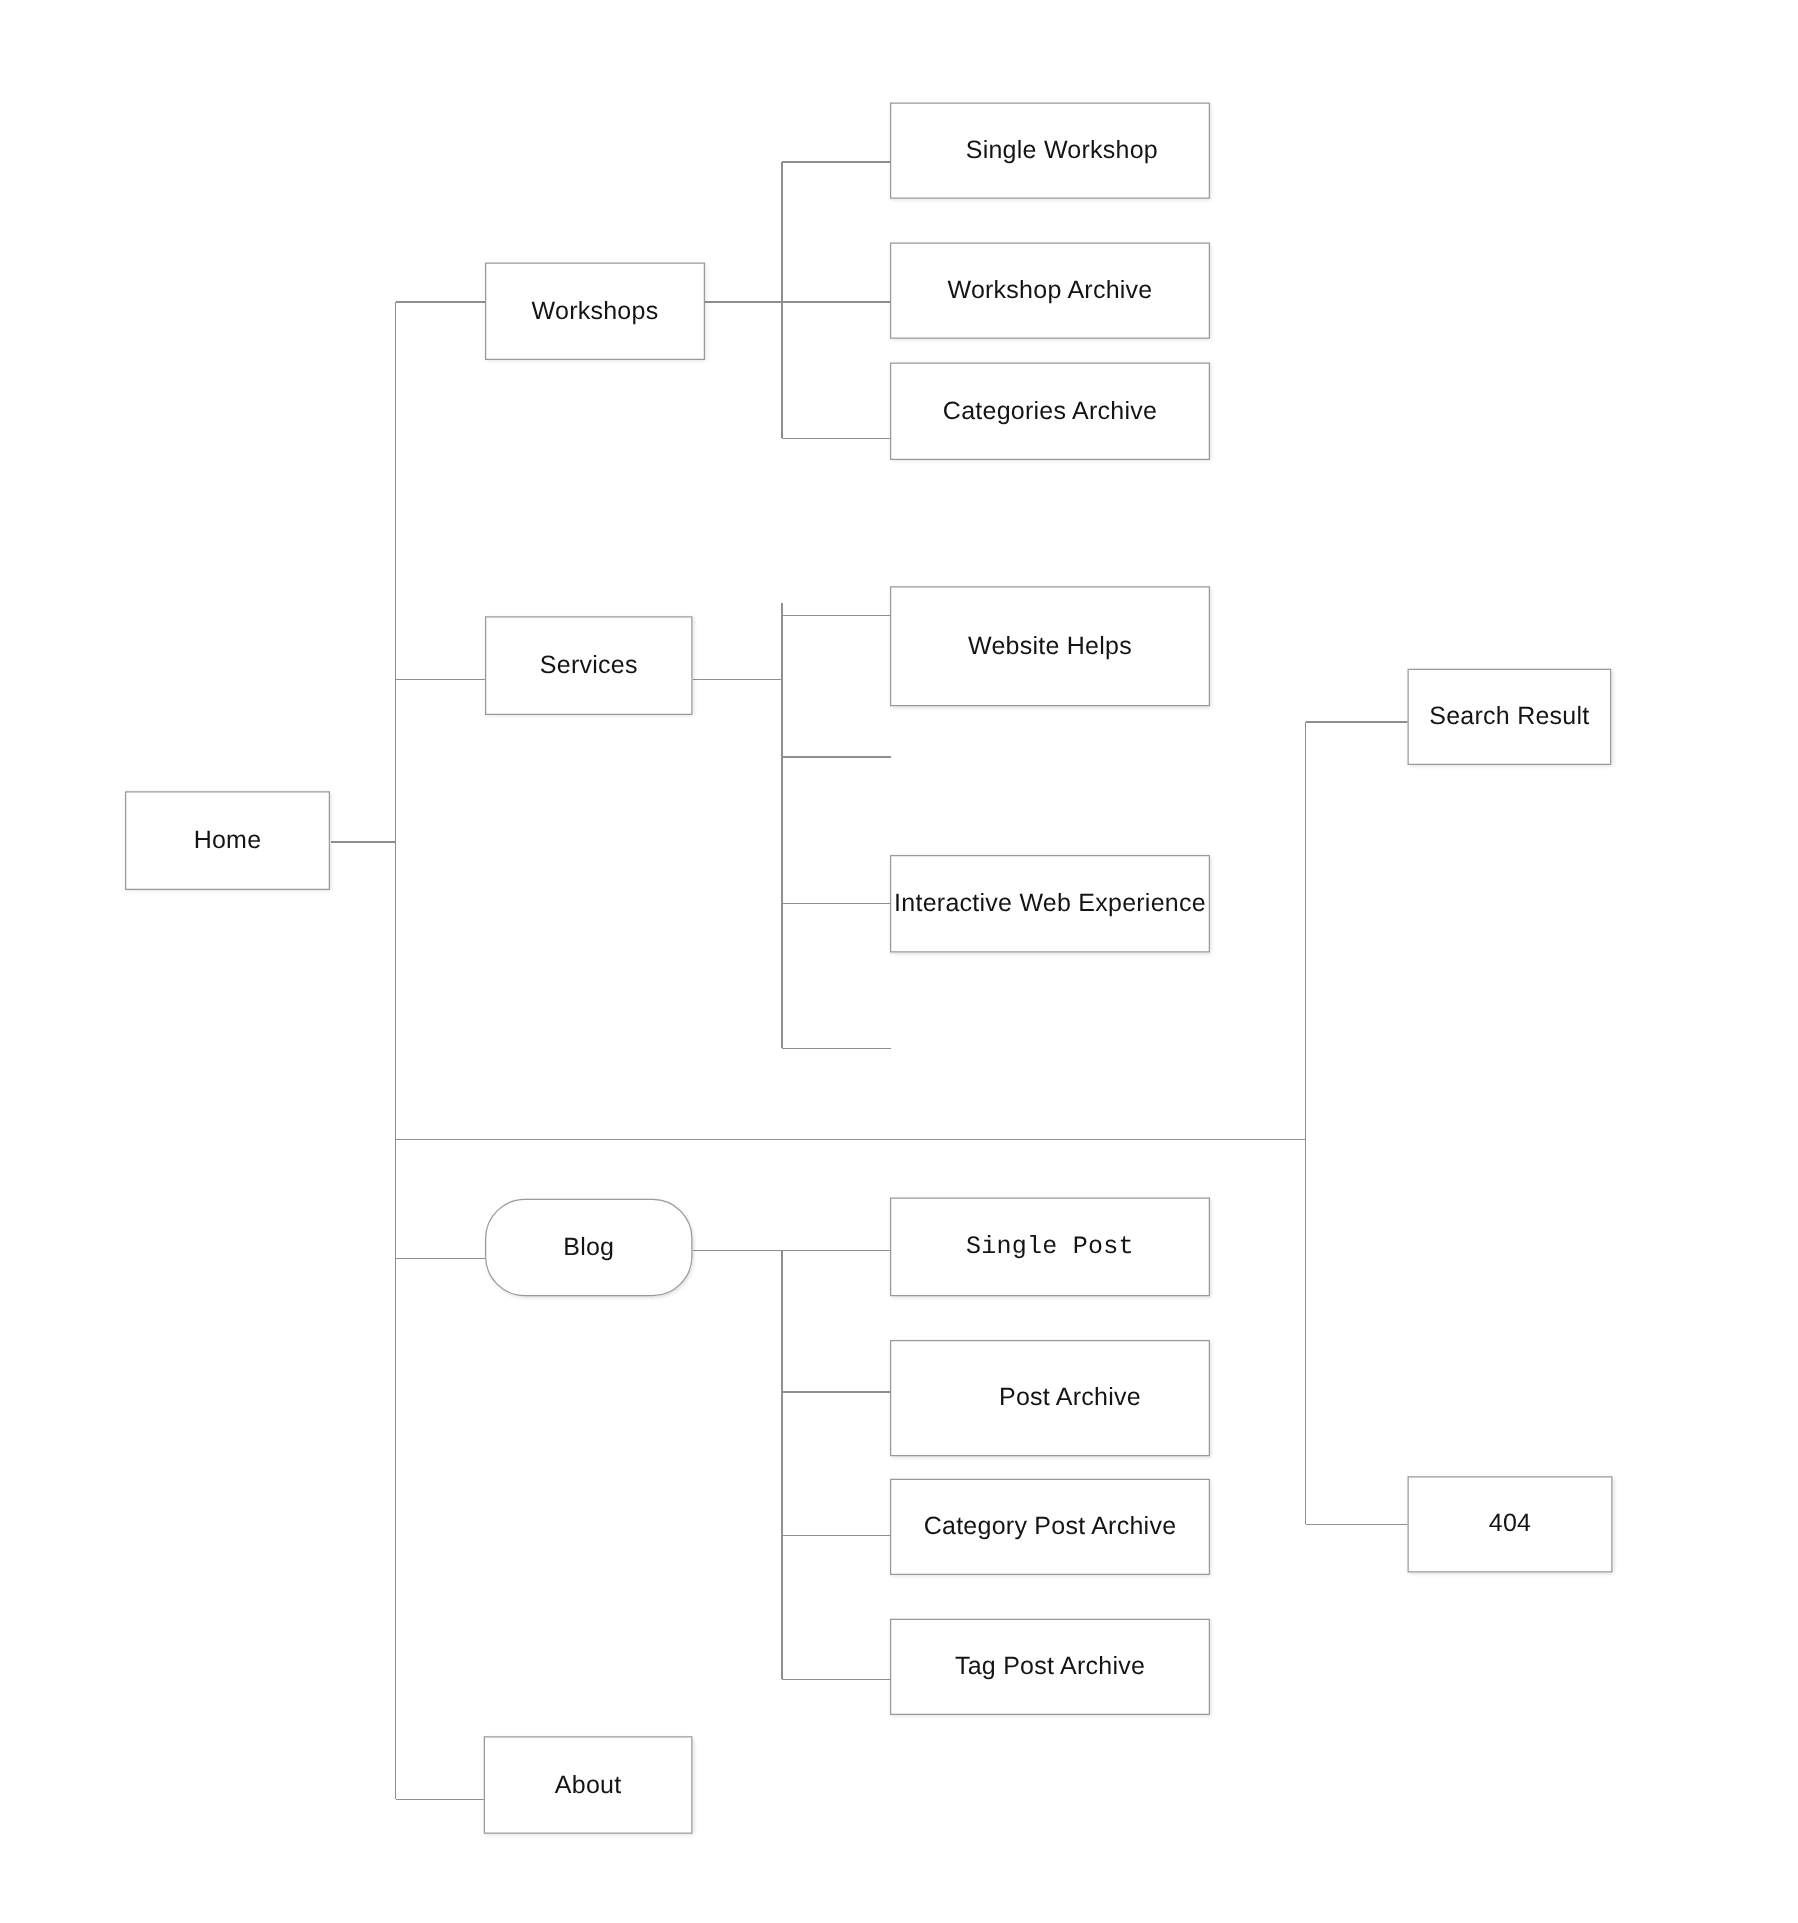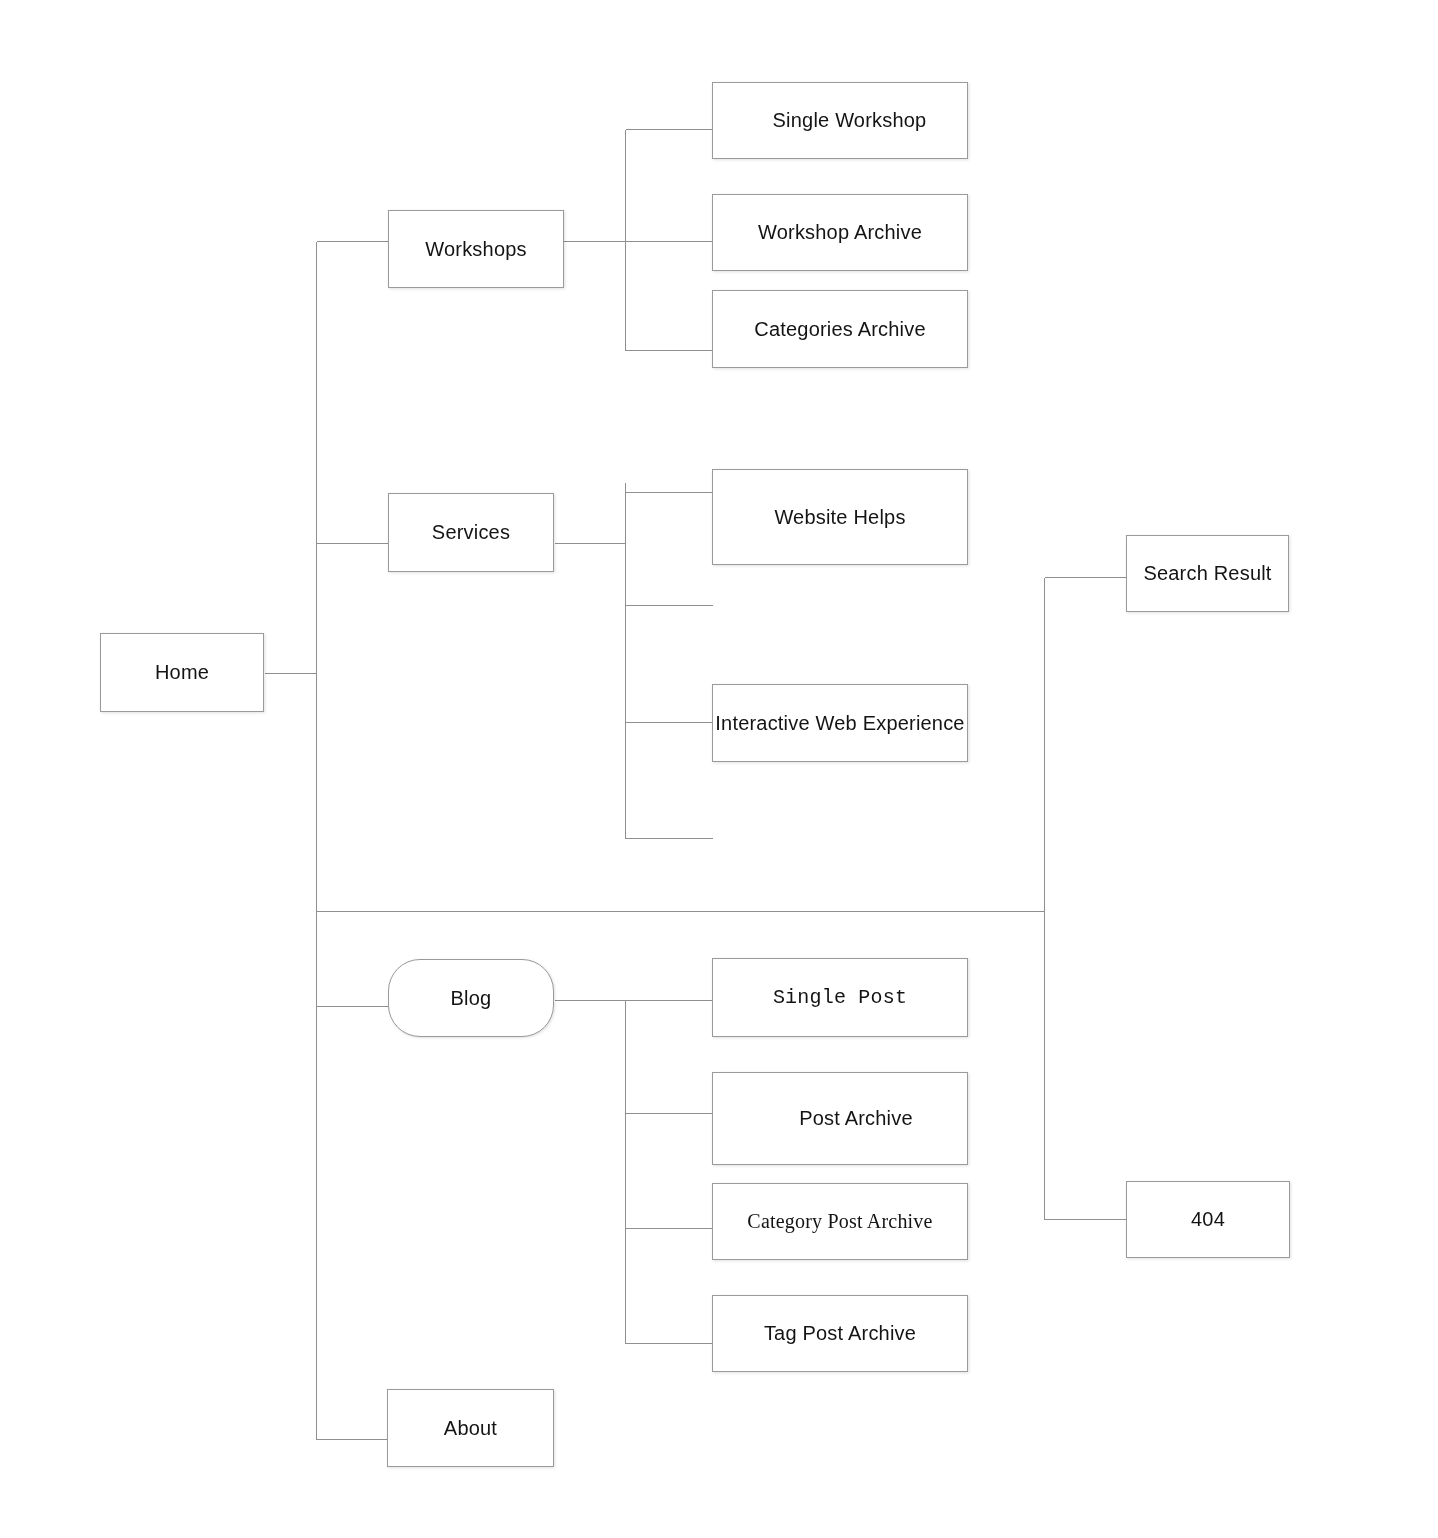--- a/index.html
+++ b/index.html
@@ -110,21 +110,21 @@
     </div>
     <div class="node" style="left: 712px; top: 684px; width: 256px; height: 78px;">
       <span class="node-label">Interactive Web Experience</span>
     </div>
     <div class="node" style="left: 712px; top: 958px; width: 256px; height: 79px; font-family: Liberation Mono, monospace;">
       <span class="node-label">Single Post</span>
     </div>
     <div class="node" style="left: 712px; top: 1072px; width: 256px; height: 93px; padding-left: 32px;">
       <span class="node-label">Post Archive</span>
     </div>
-    <div class="node" style="left: 712px; top: 1183px; width: 256px; height: 77px; font-family: Liberation Serif, serif;">
+    <div class="node" style="left: 712px; top: 1183px; width: 256px; height: 77px;">
       <span class="node-label">Category Post Archive</span>
     </div>
     <div class="node" style="left: 712px; top: 1295px; width: 256px; height: 77px;">
       <span class="node-label">Tag Post Archive</span>
     </div>
     <div class="node" style="left: 1126px; top: 535px; width: 163px; height: 77px;">
       <span class="node-label">Search Result</span>
     </div>
     <div class="node" style="left: 1126px; top: 1181px; width: 164px; height: 77px;">
       <span class="node-label">404</span>

